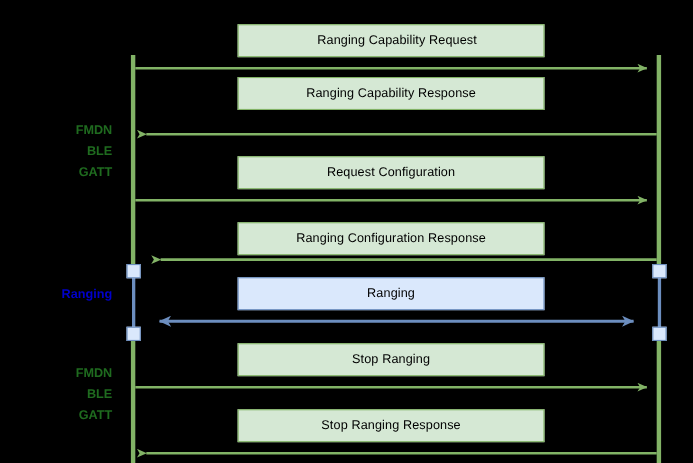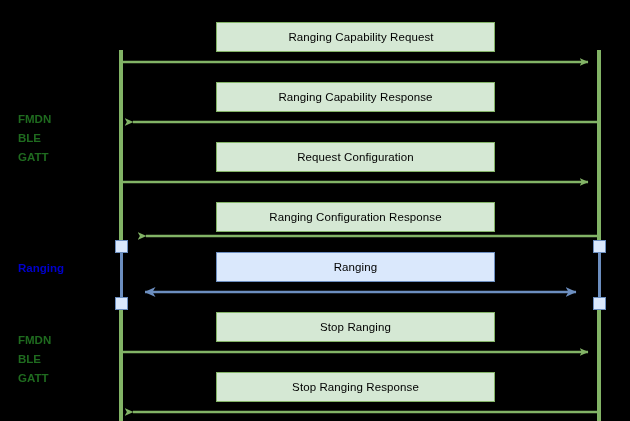--- a/index.html
+++ b/index.html
@@ -29,21 +29,21 @@
     font-size:11.5px;color:#000;letter-spacing:.1px;
     background:#d5e8d4;border:1px solid #82b366;
   }
   .msg-box.blue{background:#dae8fc;border:1px solid #6c8ebf;}
 
   
   .arrow-svg{position:absolute;left:0;top:0;width:630px;height:421px;pointer-events:none;}
 
   
   .side-label{
-    position:absolute;text-align:left;
+    position:absolute;text-align:right;
     font-size:11.5px;line-height:19px;font-weight:bold;
     color:#1f6b1f;white-space:pre-line;
   }
   .side-label.blue{color:#0000cc;}
 </style>
 </head>
 <body>
 
 <div id="diagram">
 
@@ -88,21 +88,21 @@
 
   <div class="activation" style="left:114.5px;top:239.5px;"></div>
   <div class="activation" style="left:114.5px;top:296.5px;"></div>
   <div class="activation" style="left:592.5px;top:239.5px;"></div>
   <div class="activation" style="left:592.5px;top:296.5px;"></div>
 
   <div class="msg-box" style="top:22px;padding-left:11px;">
       <span>Ranging Capability Request</span>
     </div>
 
-  <div class="msg-box" style="top:82px;">
+  <div class="msg-box" style="top:70px;">
       <span>Ranging Capability Response</span>
     </div>
 
   <div class="msg-box" style="top:142px;">
       <span>Request Configuration</span>
     </div>
 
   <div class="msg-box" style="top:202px;">
       <span>Ranging Configuration Response</span>
     </div>

